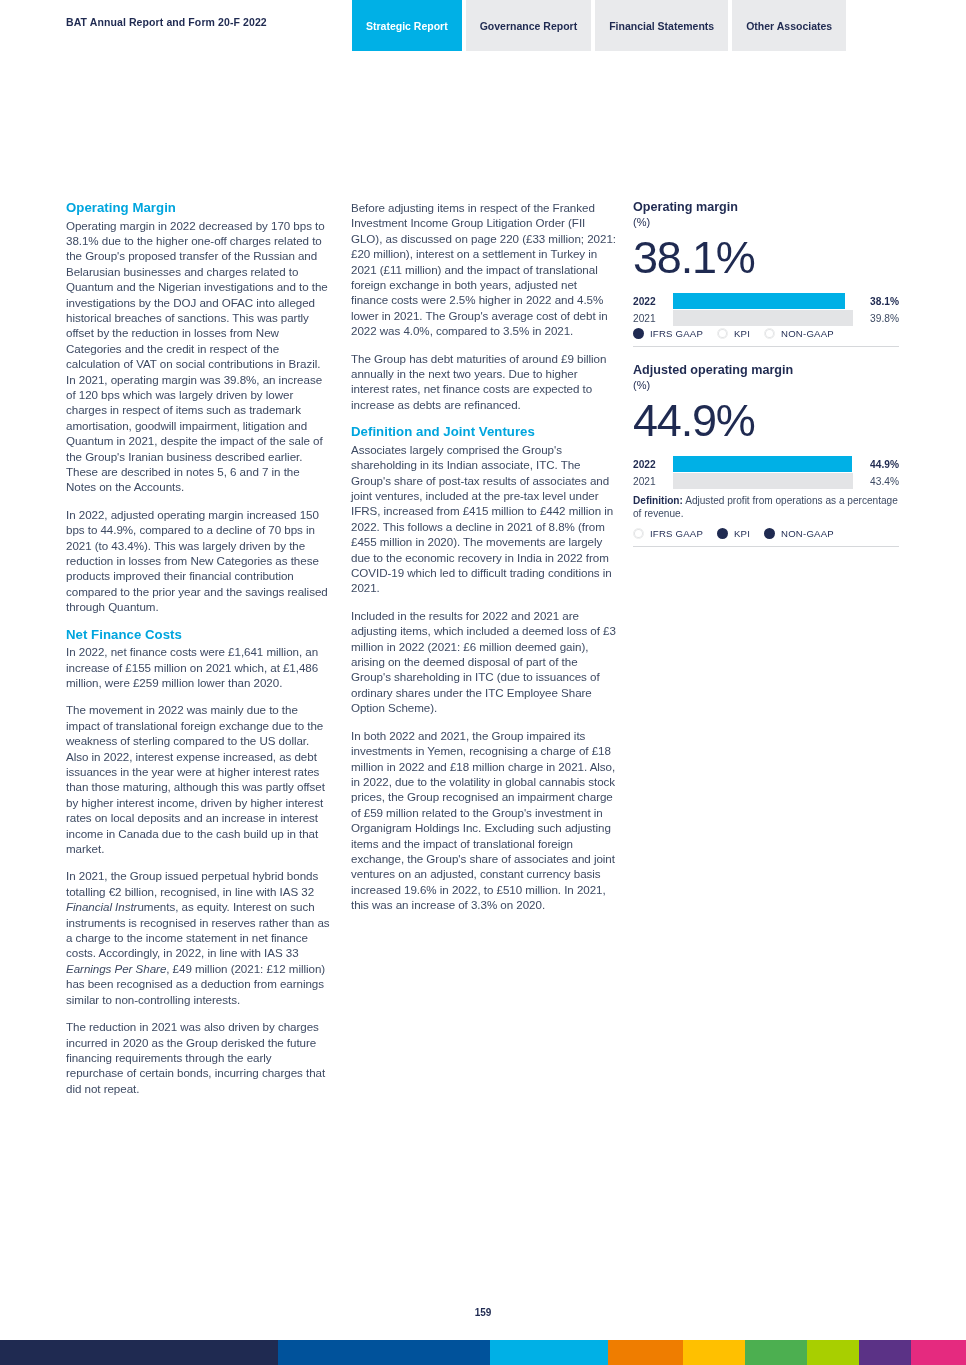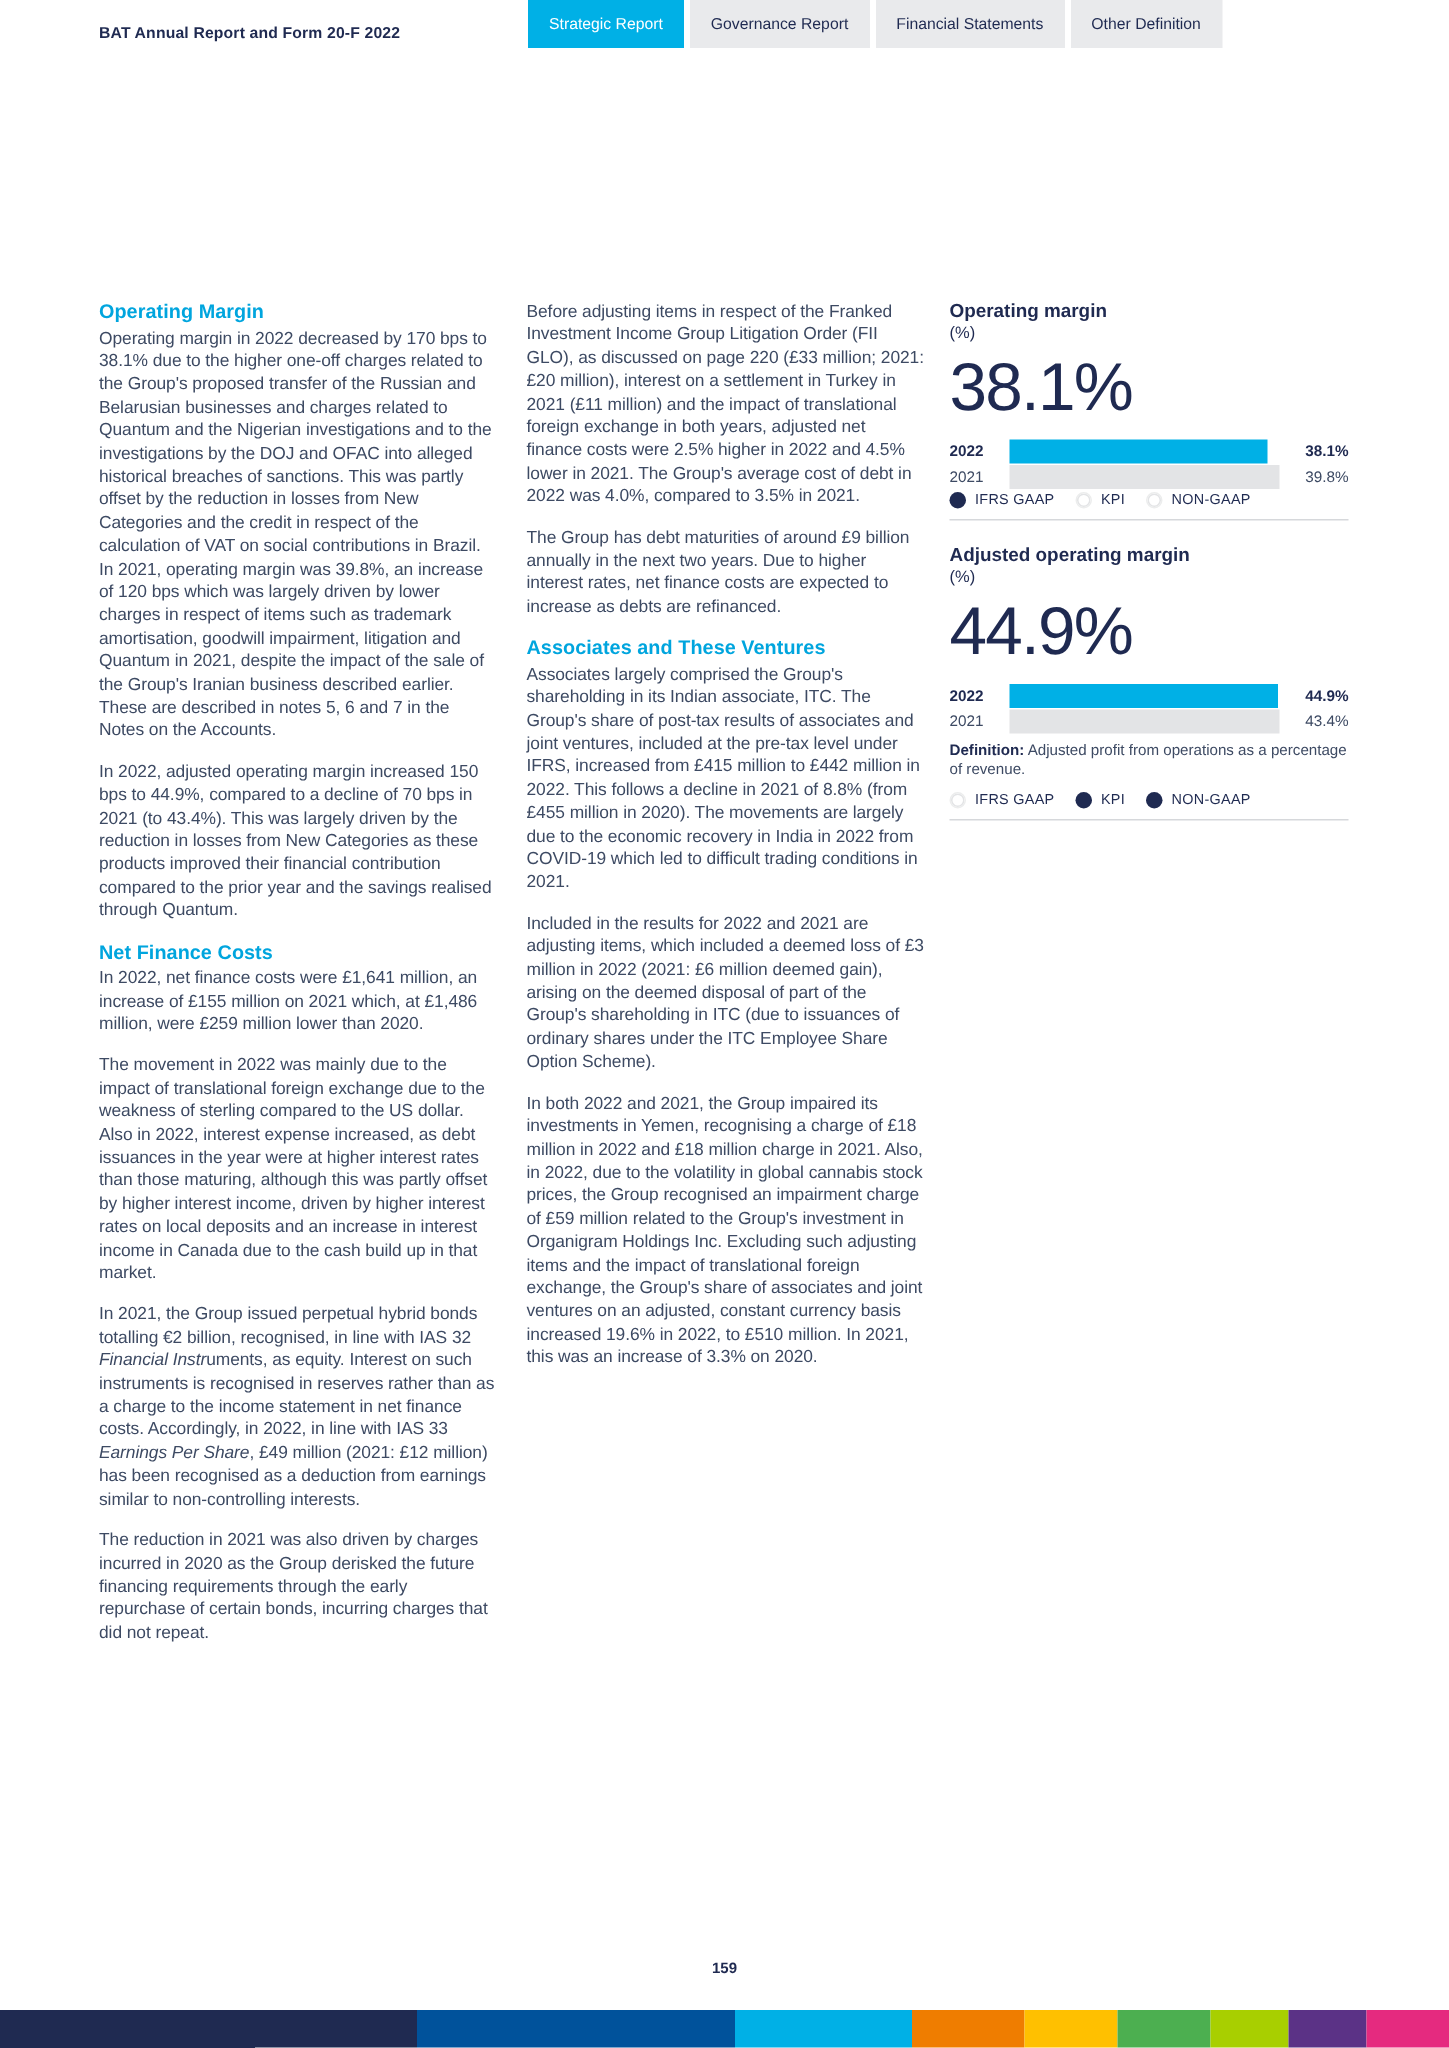--- a/index.html
+++ b/index.html
@@ -36,27 +36,27 @@
     white-space: nowrap;
   }
   .nav-tabs {
     position: absolute;
     left: 352px;
     top: 0;
     display: flex;
     gap: 4px;
   }
   .nav-tab {
-    height: 32px;
+    height: 51px;
     display: flex;
     align-items: center;
     justify-content: center;
     padding: 0 14px;
     font-size: 10.5px;
-    font-weight: normal;
+    font-weight: bold;
     color: #1f2a51;
     background: #e9eaec;
     white-space: nowrap;
   }
   .nav-tab.active {
     background: #00b0e6;
     color: #ffffff;
   }
 
   
@@ -215,41 +215,41 @@
 </style>
 </head>
 <body>
 
 <div class="header">
   <div class="header-title">BAT Annual Report and Form 20-F 2022</div>
   <div class="nav-tabs">
     <div class="nav-tab active">Strategic Report</div>
     <div class="nav-tab">Governance Report</div>
     <div class="nav-tab">Financial Statements</div>
-    <div class="nav-tab">Other Definition</div>
+    <div class="nav-tab">Other Associates</div>
   </div>
 </div>
 
 <div class="content">
 
   <div class="col col-left">
     <h3 class="section-head">Operating Margin</h3>
     <p class="body-text">Operating margin in 2022 decreased by 170 bps to 38.1% due to the higher one-off charges related to the Group's proposed transfer of the Russian and Belarusian businesses and charges related to Quantum and the Nigerian investigations and to the investigations by the DOJ and OFAC into alleged historical breaches of sanctions. This was partly offset by the reduction in losses from New Categories and the credit in respect of the calculation of VAT on social contributions in Brazil. In 2021, operating margin was 39.8%, an increase of 120 bps which was largely driven by lower charges in respect of items such as trademark amortisation, goodwill impairment, litigation and Quantum in 2021, despite the impact of the sale of the Group's Iranian business described earlier. These are described in notes 5, 6 and 7 in the Notes on the Accounts.</p>
     <p class="body-text">In 2022, adjusted operating margin increased 150 bps to 44.9%, compared to a decline of 70 bps in 2021 (to 43.4%). This was largely driven by the reduction in losses from New Categories as these products improved their financial contribution compared to the prior year and the savings realised through Quantum.</p>
     <h3 class="section-head">Net Finance Costs</h3>
     <p class="body-text">In 2022, net finance costs were £1,641 million, an increase of £155 million on 2021 which, at £1,486 million, were £259 million lower than 2020.</p>
     <p class="body-text">The movement in 2022 was mainly due to the impact of translational foreign exchange due to the weakness of sterling compared to the US dollar. Also in 2022, interest expense increased, as debt issuances in the year were at higher interest rates than those maturing, although this was partly offset by higher interest income, driven by higher interest rates on local deposits and an increase in interest income in Canada due to the cash build up in that market.</p>
     <p class="body-text"><span>In 2021, the Group issued perpetual hybrid bonds totalling €2 billion, recognised, in line with IAS 32 </span><i>Financial Instr</i><span>uments, as equity. Interest on such instruments is recognised in reserves rather than as a charge to the income statement in net finance costs. Accordingly, in 2022, in line with IAS 33 </span><i>Earnings Per Share</i><span>, £49 million (2021: £12 million) has been recognised as a deduction from earnings similar to non-controlling interests.</span></p>
     <p class="body-text">The reduction in 2021 was also driven by charges incurred in 2020 as the Group derisked the future financing requirements through the early repurchase of certain bonds, incurring charges that did not repeat.</p>
   </div>
 
   <div class="col col-mid">
     <p class="body-text">Before adjusting items in respect of the Franked Investment Income Group Litigation Order (FII GLO), as discussed on page 220 (£33 million; 2021: £20 million), interest on a settlement in Turkey in 2021 (£11 million) and the impact of translational foreign exchange in both years, adjusted net finance costs were 2.5% higher in 2022 and 4.5% lower in 2021. The Group's average cost of debt in 2022 was 4.0%, compared to 3.5% in 2021.</p>
     <p class="body-text">The Group has debt maturities of around £9 billion annually in the next two years. Due to higher interest rates, net finance costs are expected to increase as debts are refinanced.</p>
-    <h3 class="section-head">Associates and These Ventures</h3>
+    <h3 class="section-head">Definition and Joint Ventures</h3>
     <p class="body-text">Associates largely comprised the Group's shareholding in its Indian associate, ITC. The Group's share of post-tax results of associates and joint ventures, included at the pre-tax level under IFRS, increased from £415 million to £442 million in 2022. This follows a decline in 2021 of 8.8% (from £455 million in 2020). The movements are largely due to the economic recovery in India in 2022 from COVID-19 which led to difficult trading conditions in 2021.</p>
     <p class="body-text">Included in the results for 2022 and 2021 are adjusting items, which included a deemed loss of £3 million in 2022 (2021: £6 million deemed gain), arising on the deemed disposal of part of the Group's shareholding in ITC (due to issuances of ordinary shares under the ITC Employee Share Option Scheme).</p>
     <p class="body-text">In both 2022 and 2021, the Group impaired its investments in Yemen, recognising a charge of £18 million in 2022 and £18 million charge in 2021. Also, in 2022, due to the volatility in global cannabis stock prices, the Group recognised an impairment charge of £59 million related to the Group's investment in Organigram Holdings Inc. Excluding such adjusting items and the impact of translational foreign exchange, the Group's share of associates and joint ventures on an adjusted, constant currency basis increased 19.6% in 2022, to £510 million. In 2021, this was an increase of 3.3% on 2020.</p>
   </div>
 
   <div class="col col-right">
 
     <div class="kpi">
       <p class="kpi-title">Operating margin</p>
       <p class="kpi-unit">(%)</p>

